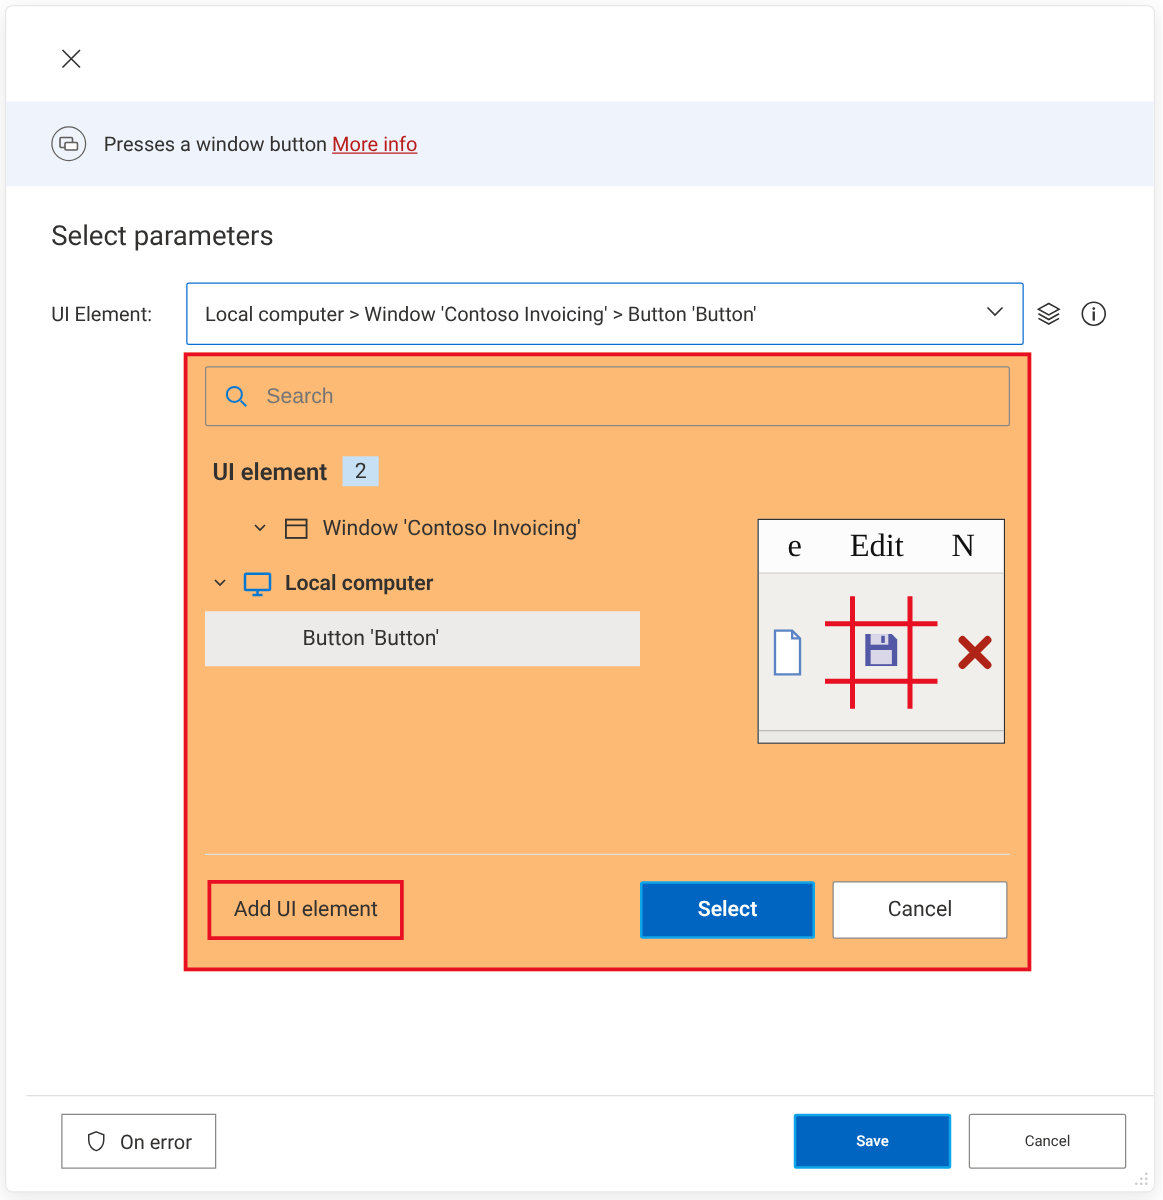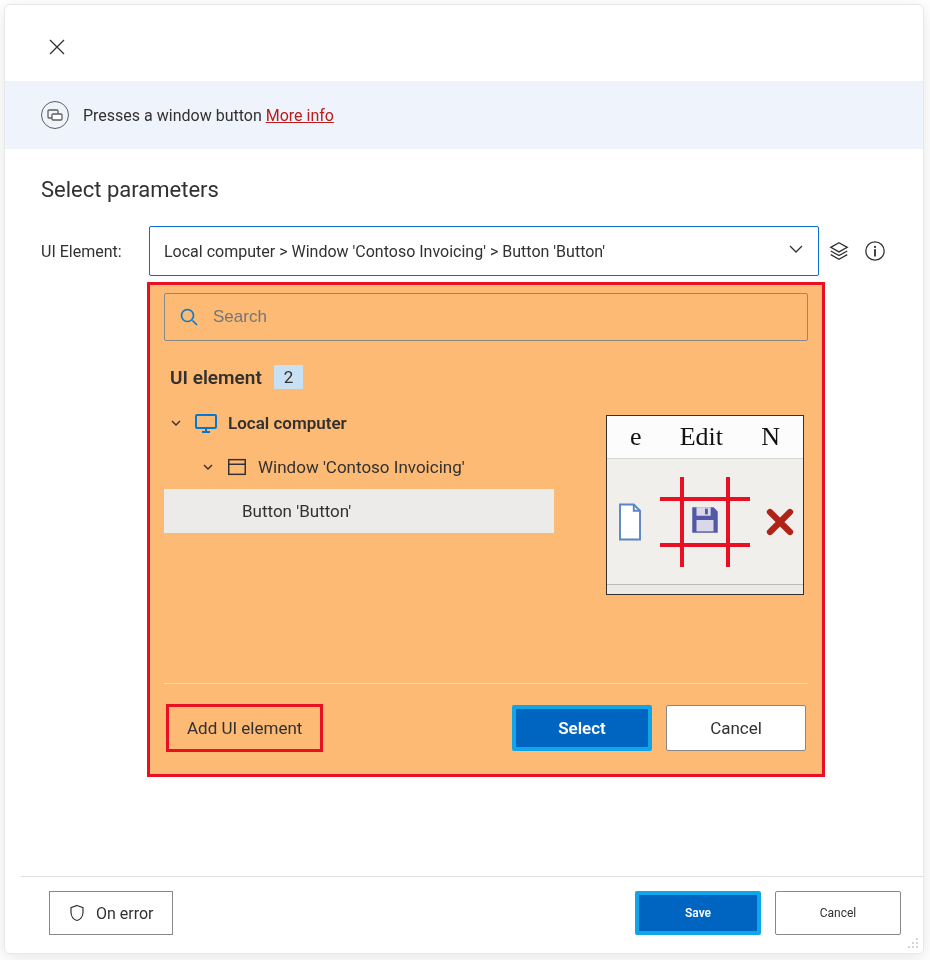--- a/index.html
+++ b/index.html
@@ -96,21 +96,21 @@
   .search input {
     border:none; outline:none; flex:1; font-size:17px; color:#605e5c; background:transparent;
   }
 
   .subhdr { display:flex; align-items:center; gap:12px; margin:24px 0 12px 6px; font-size:19px; font-weight:600; }
   .badge { background:#c7e0f4; color:#323130; padding:2px 10px; font-size:17px; font-weight:400; }
 
   .tree { font-size:17px; }
   .tree-row { display:flex; align-items:center; gap:10px; height:44px; padding-left:4px; cursor:pointer;}
   .tree-row.level2 { padding-left:36px; }
-  .tree-row.level3 { padding-left:78px; background:#edebe9; width:390px; }
+  .tree-row.level3 { padding-left:78px; background:#edebe9; width:348px; }
   .tree-row .chev { width:16px; text-align:center; color:#323130; }
   .tree-row.selected { font-weight:400; }
 
   .preview {
     position:absolute; right:18px; top:130px;
     width:198px; height:180px;
     border:1px solid #323130;
     background:#f3f2f1;
     padding:0;
     overflow:hidden;
@@ -150,21 +150,21 @@
     border:3px solid #e81123; height:48px;
     display:flex; align-items:center; padding:0 18px;
     font-size:17px; cursor:pointer;
   }
   .btn {
     height:46px; min-width:140px;
     display:flex; align-items:center; justify-content:center;
     font-size:17px; border-radius:2px; cursor:pointer;
     padding:0 12px;
   }
-  .btn-primary { background:#0064c1; color:#fff; border:4px solid #0ea5e9; font-weight:600;}
+  .btn-primary { background:#0064c1; color:#fff; border:2px solid #0ea5e9; font-weight:600;}
   .btn-secondary { background:#fff; color:#323130; border:1px solid #8a8886; }
 
   
   .bottombar {
     position:absolute; left:16px; right:0; bottom:0;
     border-top:1px solid #e1dfdd;
     display:flex; align-items:center; justify-content:space-between;
     padding:14px 22px 18px 28px;
     background:#fff;
   }
@@ -240,40 +240,40 @@
           </svg>
         <input type="text" placeholder="Search" style="">
       </div>
 
       <div class="subhdr">
         <span>UI element</span>
         <span class="badge">2</span>
       </div>
 
       <div class="tree">
+        <div class="tree-row level2">
+          <span class="chev"><svg width="12" height="12" viewBox="0 0 12 12">
+                <path d="M2 4 L6 8 L10 4" fill="none" stroke="#323130" stroke-width="1.4"></path>
+              </svg></span>
+          <svg width="22" height="22" viewBox="0 0 24 24">
+              <rect x="3" y="4" width="18" height="16" fill="none" stroke="#323130" stroke-width="1.6"></rect>
+              <line x1="3" y1="9" x2="21" y2="9" stroke="#323130" stroke-width="1.6"></line>
+            </svg>
+          <span>Window 'Contoso Invoicing'</span>
+        </div>
         <div class="tree-row">
           <span class="chev"><svg width="12" height="12" viewBox="0 0 12 12">
                 <path d="M2 4 L6 8 L10 4" fill="none" stroke="#323130" stroke-width="1.4"></path>
               </svg></span>
           <svg width="24" height="24" viewBox="0 0 24 24">
               <rect x="2" y="4" width="20" height="13" rx="1" fill="none" stroke="#0078d4" stroke-width="2"></rect>
               <line x1="8" y1="21" x2="16" y2="21" stroke="#0078d4" stroke-width="2"></line>
               <line x1="12" y1="17" x2="12" y2="21" stroke="#0078d4" stroke-width="2"></line>
             </svg>
           <span style="font-weight:600">Local computer</span>
-        </div>
-        <div class="tree-row level2">
-          <span class="chev"><svg width="12" height="12" viewBox="0 0 12 12">
-                <path d="M2 4 L6 8 L10 4" fill="none" stroke="#323130" stroke-width="1.4"></path>
-              </svg></span>
-          <svg width="22" height="22" viewBox="0 0 24 24">
-              <rect x="3" y="4" width="18" height="16" fill="none" stroke="#323130" stroke-width="1.6"></rect>
-              <line x1="3" y1="9" x2="21" y2="9" stroke="#323130" stroke-width="1.6"></line>
-            </svg>
-          <span>Window 'Contoso Invoicing'</span>
         </div>
         <div class="tree-row level3 selected">
           <span>Button 'Button'</span>
         </div>
       </div>
 
       <div class="preview">
         <div class="preview-inner">
           <div class="preview-menurow">
             <span>e</span>

